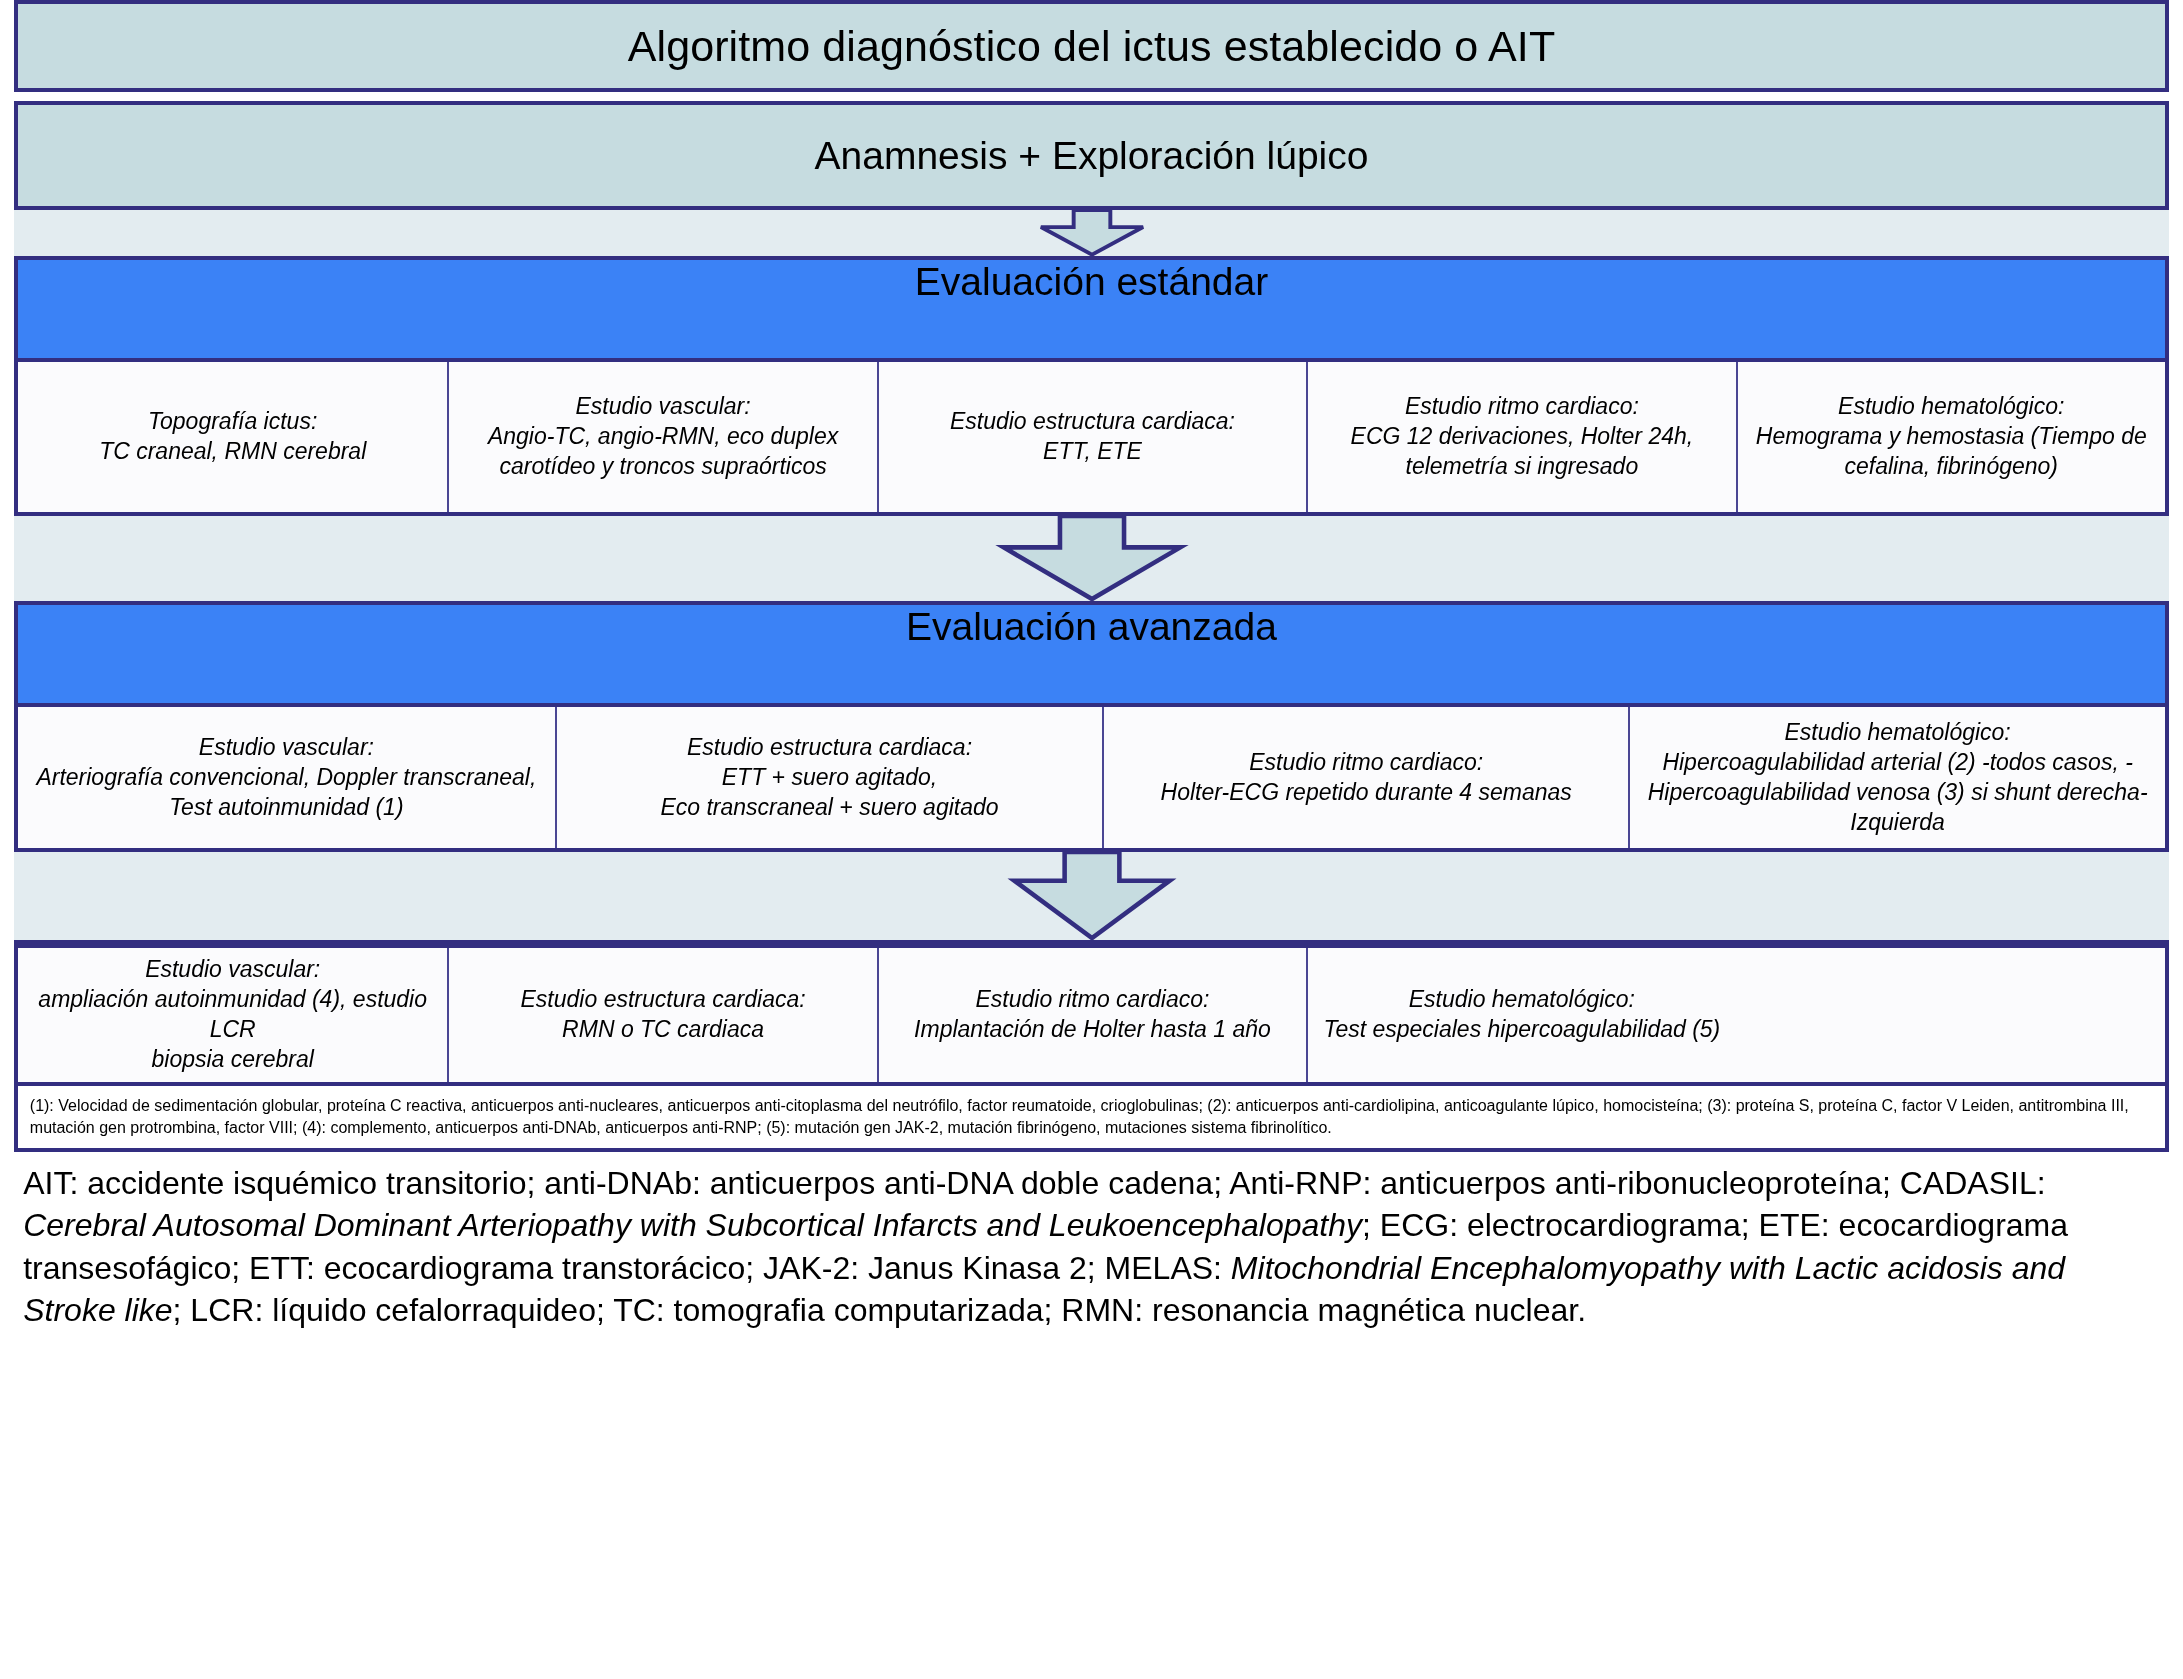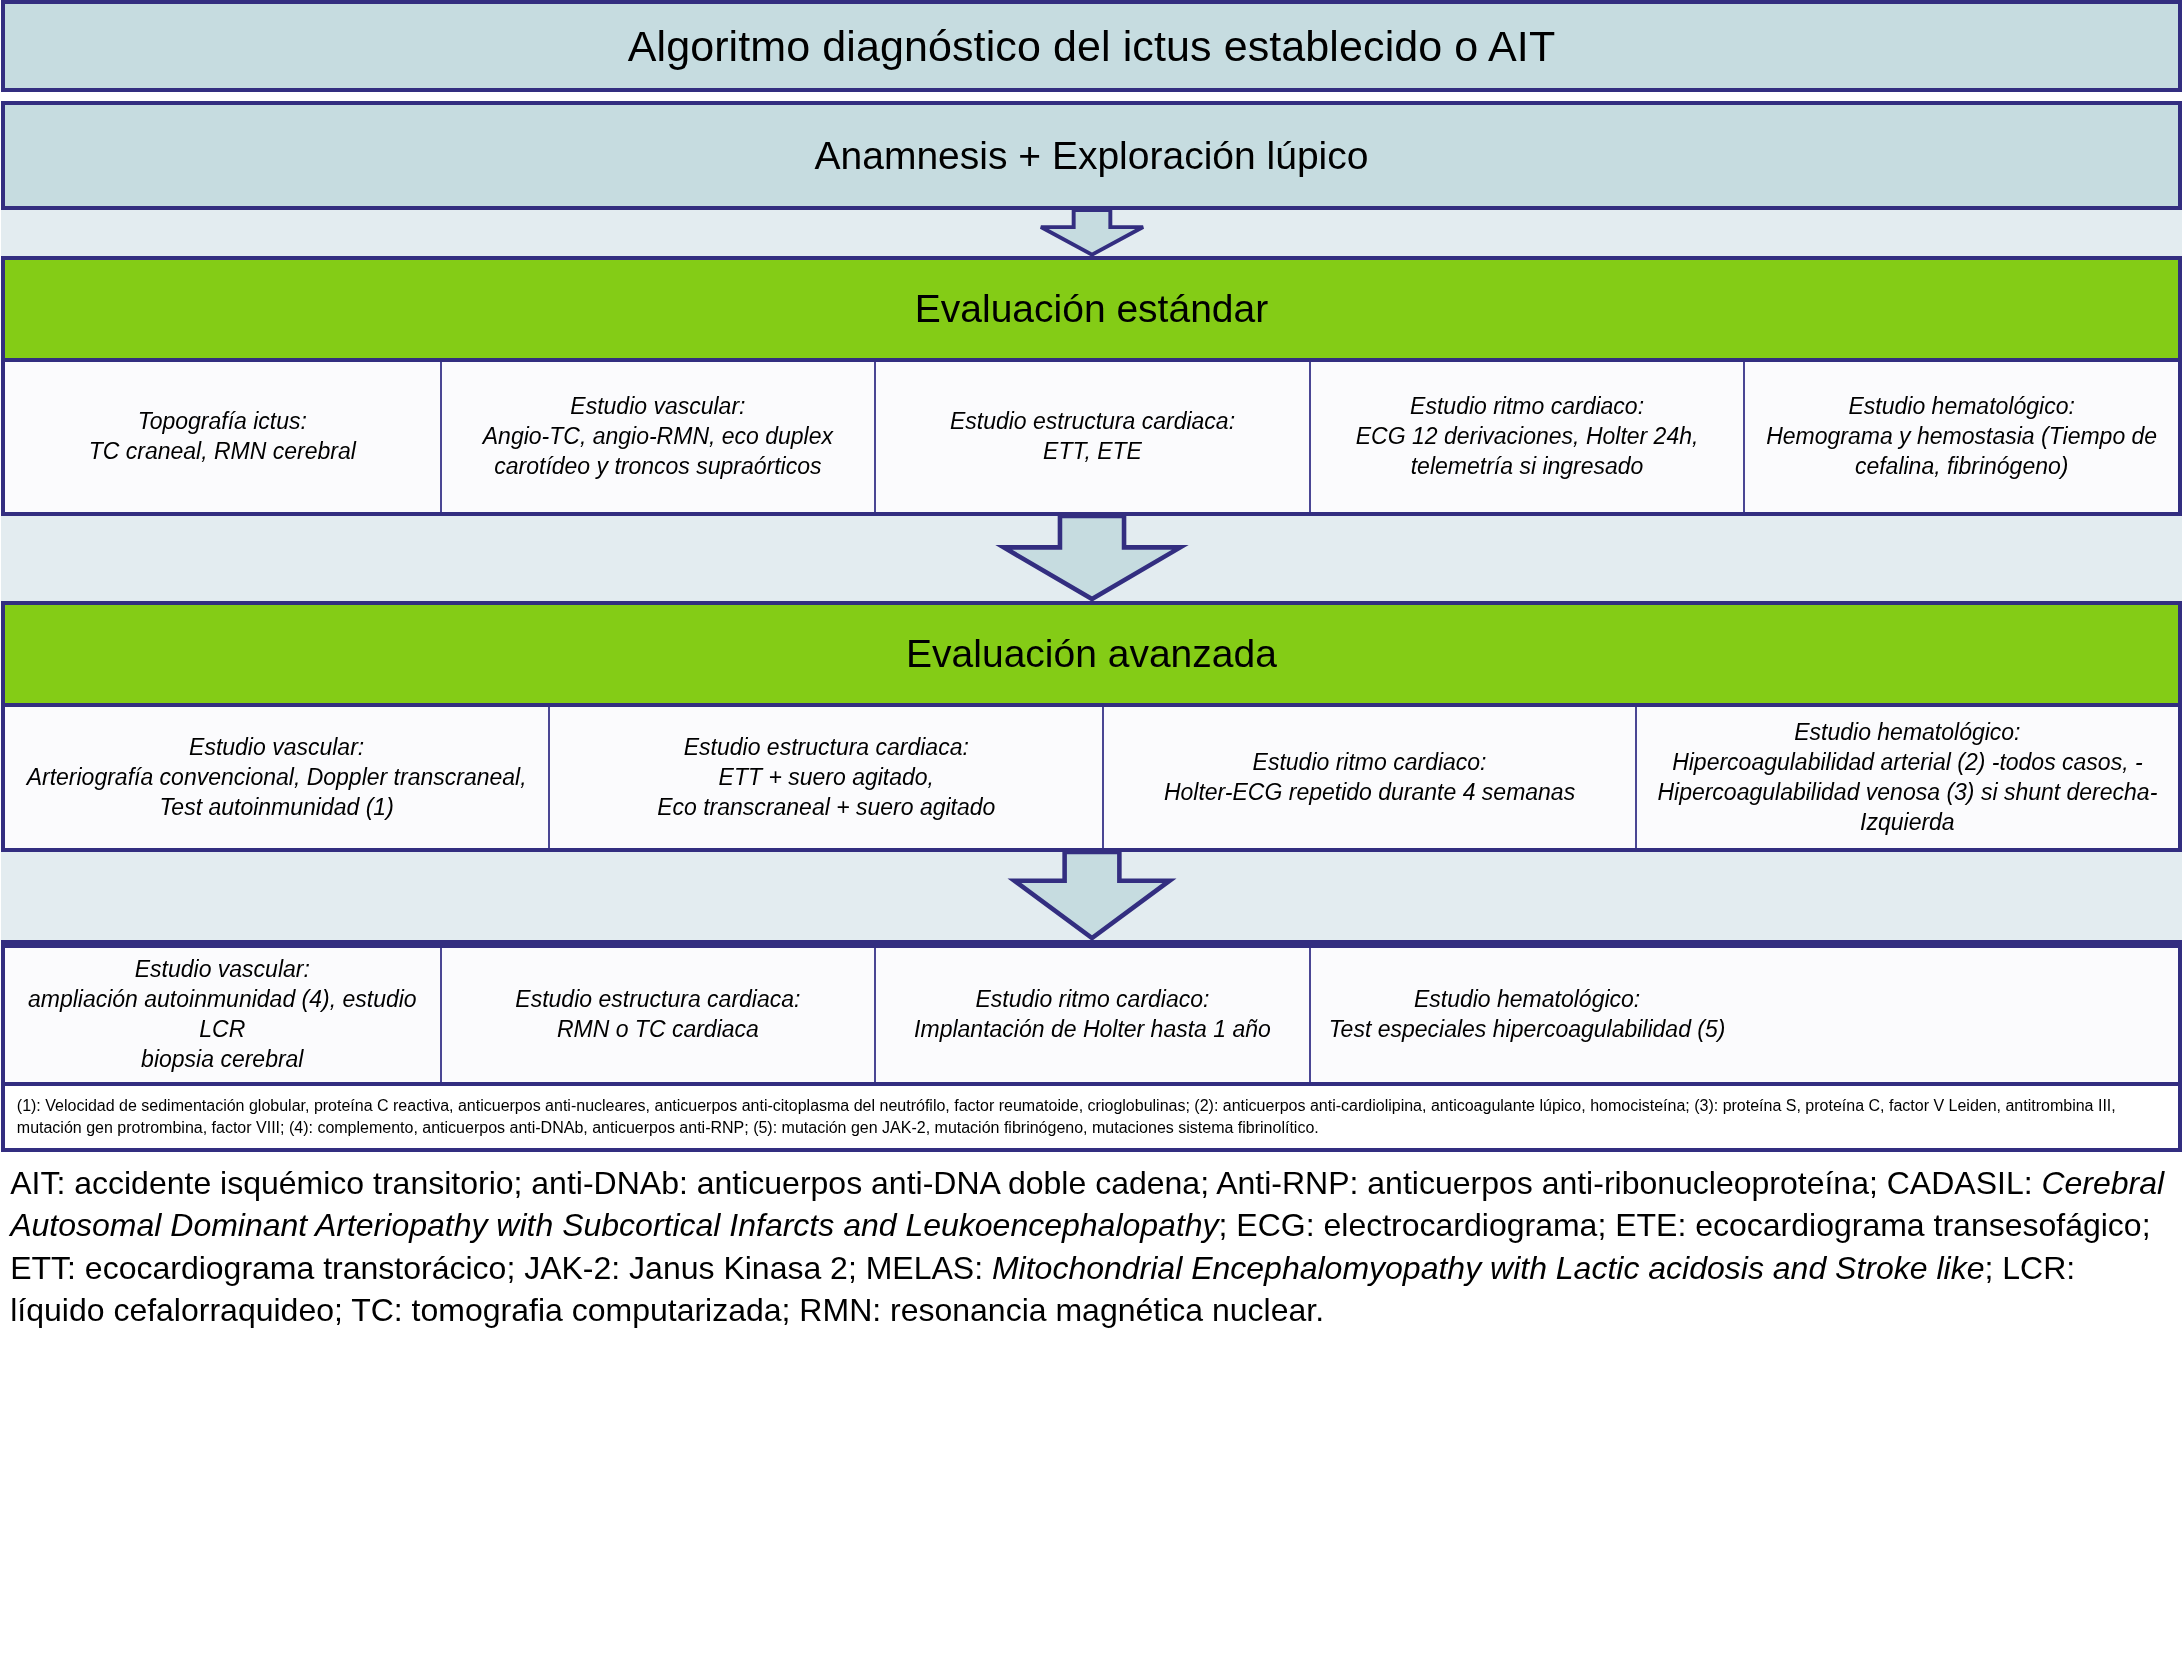--- a/index.html
+++ b/index.html
@@ -13,21 +13,21 @@
     font-family: "Liberation Sans", sans-serif;
     color: #000000;
     overflow: hidden;
   }
 
   .sheet {
     position: relative;
     width: 2183px;
     height: 1596px;
     box-sizing: border-box;
-    padding: 0 1px;
+    padding: 0 14px;
   }
 
   
   .banner {
     box-sizing: border-box;
     border: 4.6px solid #332e80;
     background: #c6dce0;
     width: 100%;
   }
 
@@ -50,23 +50,23 @@
   .step-banner .txt { font-size: 39px; }
 
   
   .stage {
     box-sizing: border-box;
     border: 4.6px solid #332e80;
     width: 100%;
     background: #ffffff;
   }
   .stage-head {
-    background: #84cc16;
-    display: flex;
-    align-items: center;
+    background: #3b82f6;
+    display: flex;
+    align-items: flex-start;
     justify-content: center;
   }
   .stage-head .txt { font-size: 39px; }
 
   .stage-cols {
     display: flex;
     border-top: 4.6px solid #332e80;
     background: #fbfbfd;
     font-style: italic;
   }

